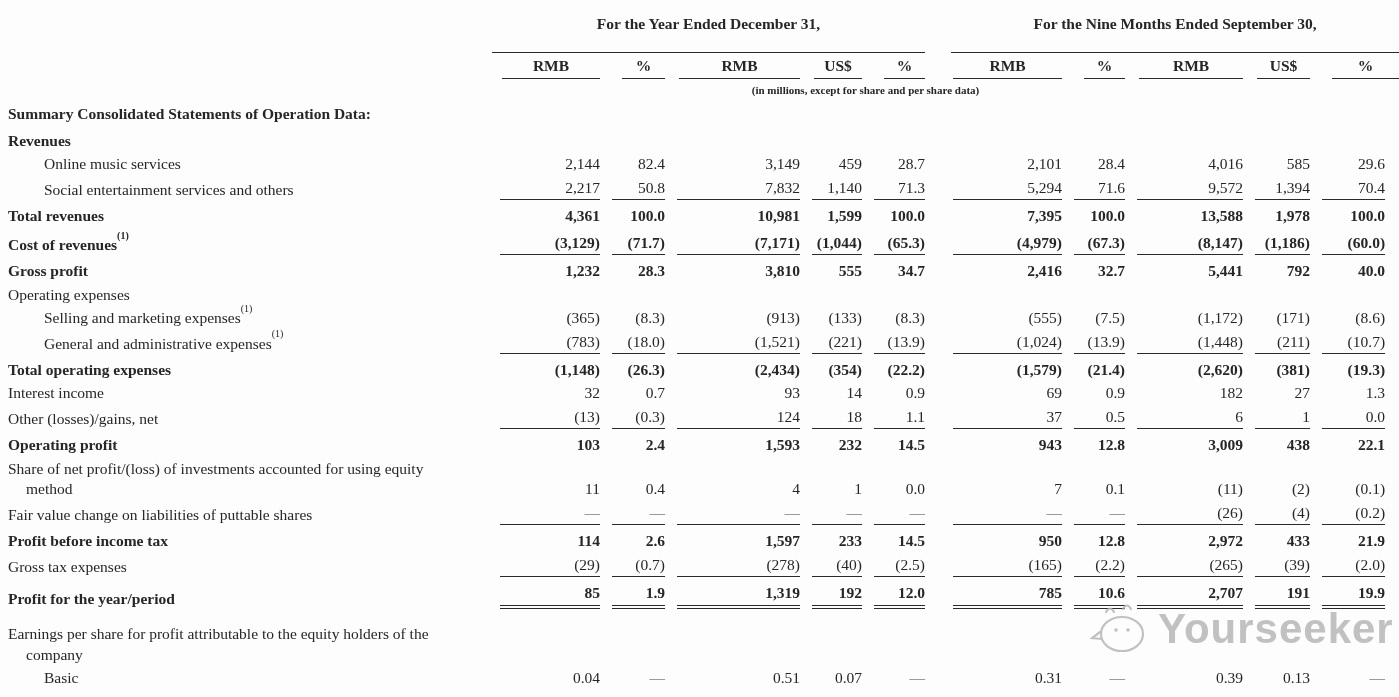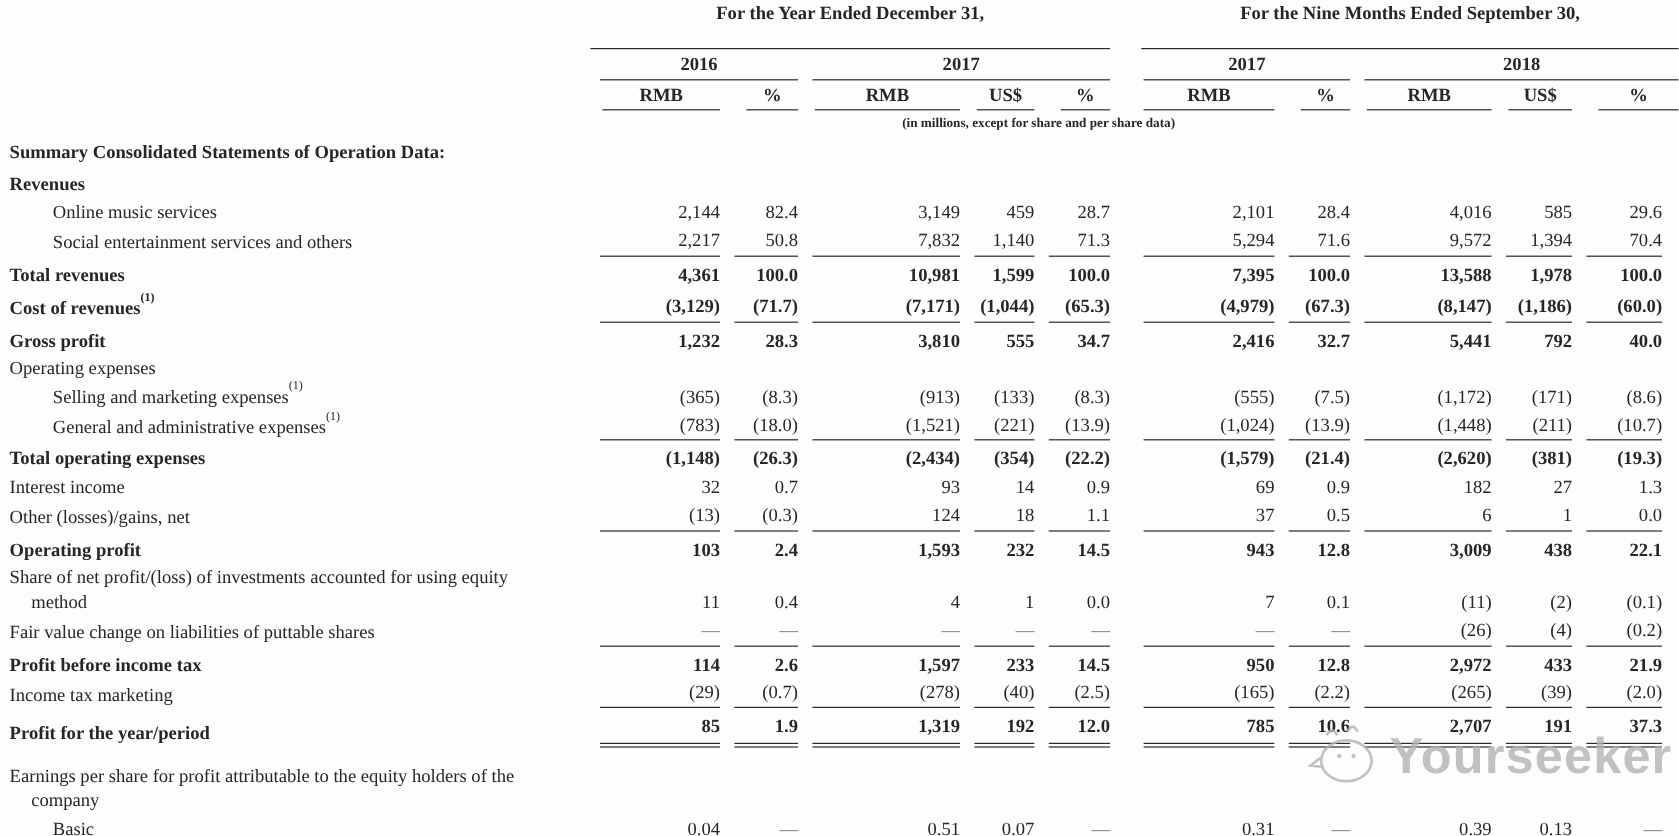--- a/index.html
+++ b/index.html
@@ -16,21 +16,21 @@
     table-layout:fixed;
     width:1399px;
     font-size:15.5px;
     line-height:1.32;
   }
   td{vertical-align:bottom;padding:2px 0 1px 0;}
   
   thead td{font-weight:bold;vertical-align:bottom;}
   .grp .in{border-bottom:1.8px solid #2a2a2a;text-align:center;padding-bottom:18px;}
   .grp-l .in{margin-left:4px;}
-  .grp-r .in{margin-left:26px;}
+  .grp-r .in{margin-left:26px;margin-top:12px;}
   .yr .in{border-bottom:1.8px solid #2a2a2a;text-align:center;padding-bottom:1px;}
   .yr .in{margin-left:12px;}
   .yr.gap .in{margin-left:28px;}
   .hc .in{border-bottom:1.8px solid #2a2a2a;text-align:center;padding-bottom:1px;margin-left:14px;}
   .hc.pct .in{margin-left:22px;}
   .hc.gap .in{margin-left:28px;}
   .note-row td{font-weight:bold;text-align:center;font-size:11px;padding-top:3px;padding-bottom:2px;}
   
   td.label{padding-left:8px;white-space:nowrap;text-align:left;}
   td.label .l2{display:block;padding-left:18px;}
@@ -79,35 +79,20 @@
         <td></td>
         <td class="grp grp-l" colspan="5">
             <div class="in">For the Year Ended December 31,</div>
           </td>
         <td class="grp grp-r" colspan="5">
             <div class="in">For the Nine Months Ended September 30,</div>
           </td>
       </tr>
       <tr>
         <td></td>
-        <td class="yr" colspan="2">
-            <div class="in">2016</div>
-          </td>
-        <td class="yr" colspan="3">
-            <div class="in">2017</div>
-          </td>
-        <td class="yr gap" colspan="2">
-            <div class="in">2017</div>
-          </td>
-        <td class="yr" colspan="3">
-            <div class="in">2018</div>
-          </td>
-      </tr>
-      <tr>
-        <td></td>
         <td class="hc">
             <div class="in">RMB</div>
           </td>
         <td class="hc pct">
             <div class="in">%</div>
           </td>
         <td class="hc">
             <div class="in">RMB</div>
           </td>
         <td class="hc">
@@ -694,21 +679,21 @@
             <div class="in">2,972</div>
           </td>
           <td class="num c8">
             <div class="in">433</div>
           </td>
           <td class="num c9">
             <div class="in">21.9</div>
           </td>
         </tr>
         <tr class="rule-single">
-          <td class="label"><span>Income tax marketing</span></td>
+          <td class="label"><span>Gross tax expenses</span></td>
           <td class="num c0">
             <div class="in">(29)</div>
           </td>
           <td class="num c1">
             <div class="in">(0.7)</div>
           </td>
           <td class="num c2">
             <div class="in">(278)</div>
           </td>
           <td class="num c3">
@@ -756,21 +741,21 @@
           <td class="num c6">
             <div class="in">10.6</div>
           </td>
           <td class="num c7">
             <div class="in">2,707</div>
           </td>
           <td class="num c8">
             <div class="in">191</div>
           </td>
           <td class="num c9">
-            <div class="in">37.3</div>
+            <div class="in">19.9</div>
           </td>
         </tr>
         <tr class="space-above">
           <td class="label"><span>Earnings per share for profit attributable to the equity holders of the</span><span class="l2">company</span></td>
           <td class="num c0">
             <div class="in"></div>
           </td>
           <td class="num c1">
             <div class="in"></div>
           </td>

